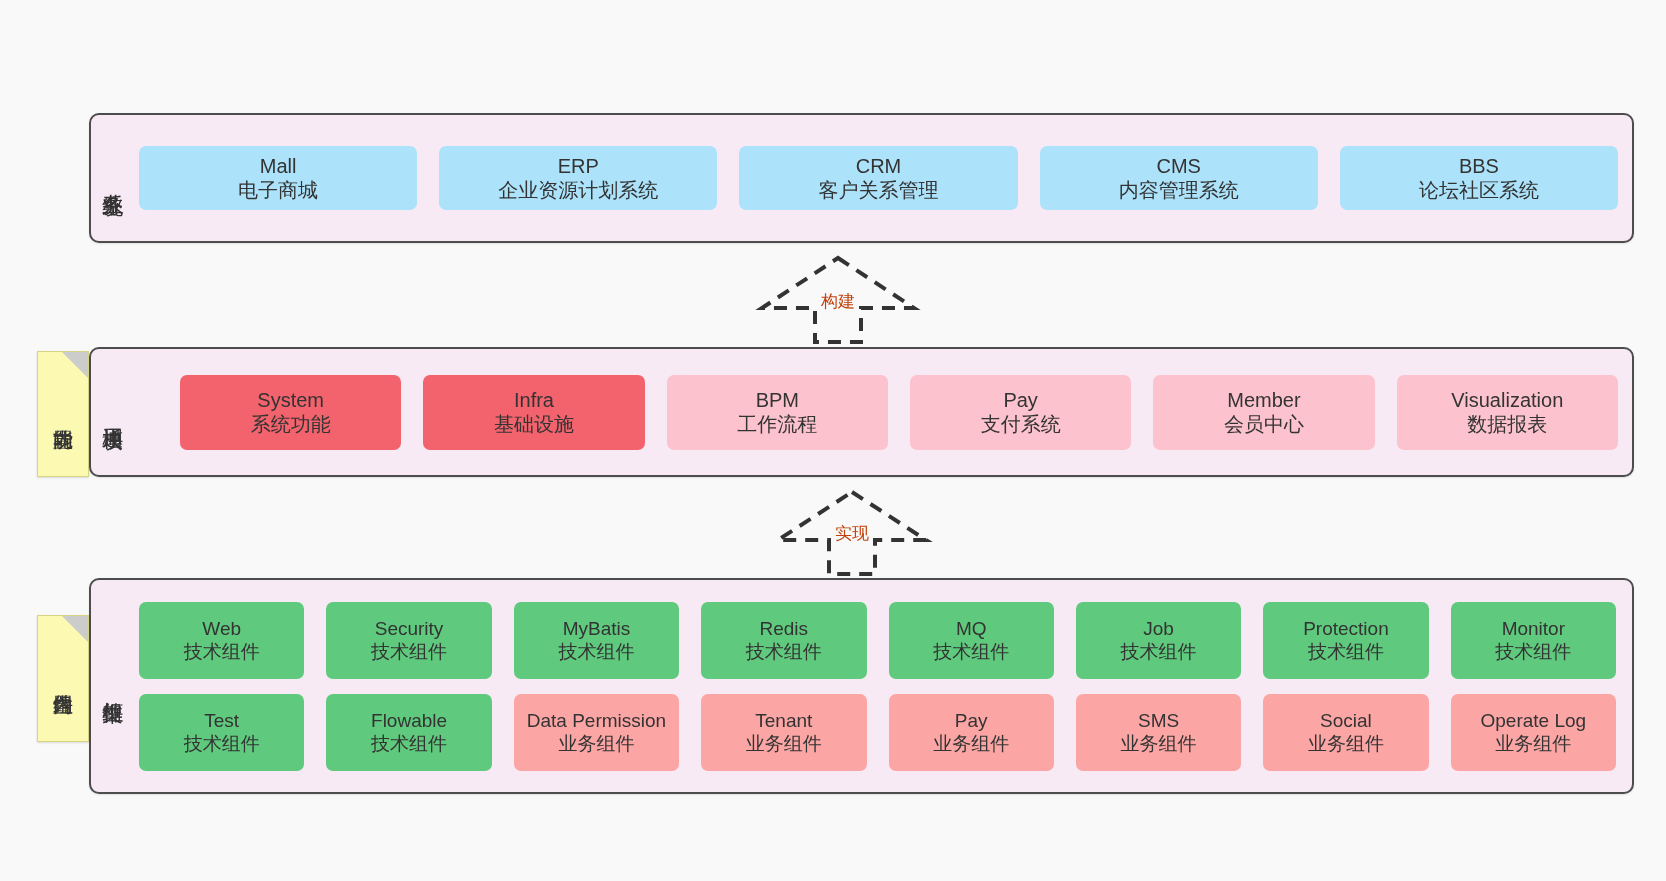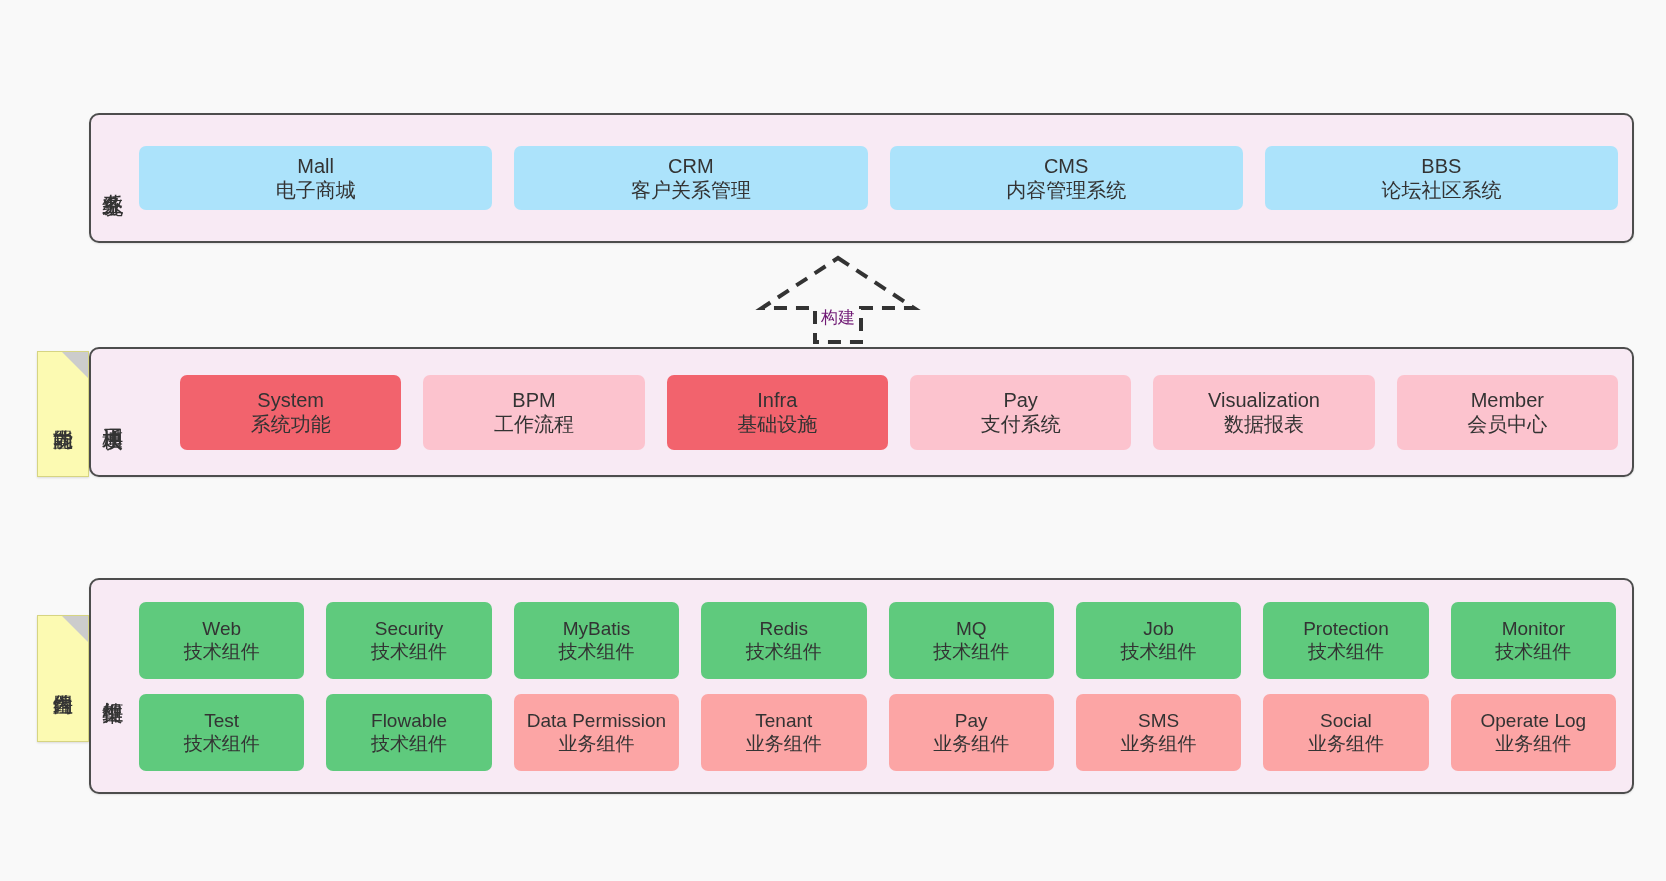--- a/index.html
+++ b/index.html
@@ -158,23 +158,22 @@
   .connector {
     position: absolute;
     z-index: 1;
   }
   .connector .conn-label {
     position: absolute;
     left: 0;
     width: 100%;
     text-align: center;
     font-size: 17px;
-    color: #701a75;
+    color: #c2410c;
     background: transparent;
-    margin-top: 16px;
   }
   #connector-build {
     left: 748px;
     top: 252px;
     width: 180px;
     height: 94px;
   }
   #connector-build .conn-label { top: 38px; }
   #connector-implement {
     left: 762px;
@@ -189,20 +188,24 @@
 
 <div id="canvas">
 
   <div class="layer" id="layer-business">
     <div class="layer-title">业务系统</div>
     <div class="layer-body">
       <div class="row">
         <div class="cell">
           <span class="t1">Mall</span>
           <span class="t2">电子商城</span>
+        </div>
+        <div class="cell">
+          <span class="t1">ERP</span>
+          <span class="t2">企业资源计划系统</span>
         </div>
         <div class="cell">
           <span class="t1">CRM</span>
           <span class="t2">客户关系管理</span>
         </div>
         <div class="cell">
           <span class="t1">CMS</span>
           <span class="t2">内容管理系统</span>
         </div>
         <div class="cell">
@@ -226,44 +229,50 @@
   </div>
 
   <div class="layer" id="layer-modules">
     <div class="layer-title">通用模块</div>
     <div class="layer-body">
       <div class="row">
         <div class="cell accent">
           <span class="t1">System</span>
           <span class="t2">系统功能</span>
         </div>
-        <div class="cell">
-          <span class="t1">BPM</span>
-          <span class="t2">工作流程</span>
-        </div>
         <div class="cell accent">
           <span class="t1">Infra</span>
           <span class="t2">基础设施</span>
         </div>
         <div class="cell">
+          <span class="t1">BPM</span>
+          <span class="t2">工作流程</span>
+        </div>
+        <div class="cell">
           <span class="t1">Pay</span>
           <span class="t2">支付系统</span>
         </div>
         <div class="cell">
+          <span class="t1">Member</span>
+          <span class="t2">会员中心</span>
+        </div>
+        <div class="cell">
           <span class="t1">Visualization</span>
           <span class="t2">数据报表</span>
         </div>
-        <div class="cell">
-          <span class="t1">Member</span>
-          <span class="t2">会员中心</span>
-        </div>
       </div>
     </div>
   </div>
 
+  <div class="connector" id="connector-implement">
+    <svg width="180" height="92" viewBox="0 0 180 92">
+      <path d="M90 6 L164 54 L113 54 L113 88 L67 88 L67 54 L16 54 Z" fill="none" stroke="#333333" stroke-width="4" stroke-dasharray="13,9" stroke-linejoin="miter"></path>
+    </svg>
+    <span class="conn-label">实现</span>
+  </div>
 
   <div class="note" id="note-builtin-comp">
     <span>内置组件</span>
     <span class="fold"></span>
   </div>
 
   <div class="layer" id="layer-framework">
     <div class="layer-title">框架组件</div>
     <div class="layer-body">
 

